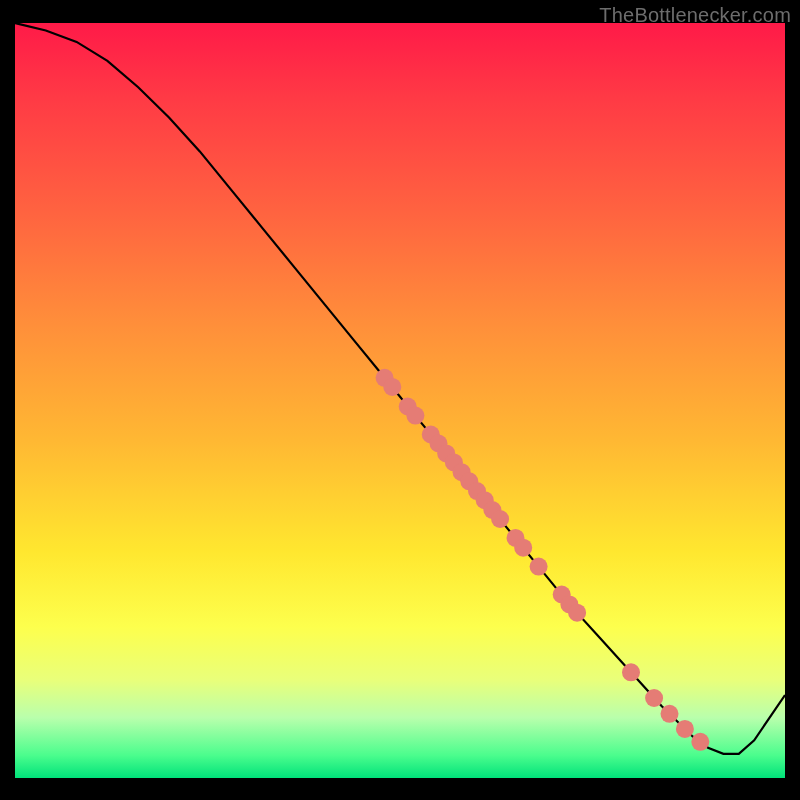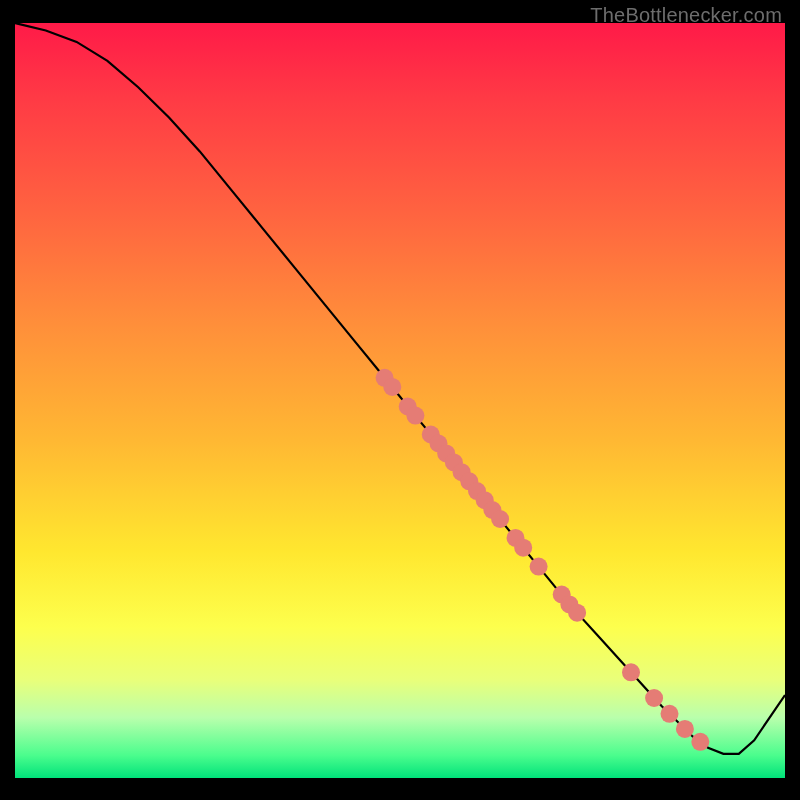--- a/index.html
+++ b/index.html
@@ -34,21 +34,21 @@
       #ffe72f 70%,
       #fdff4d 80%,
       #e9ff7a 87%,
       #b9ffac 92%,
       #4bfd8d 97%,
       #00e27a 100%
     );
   }
   .watermark {
     position: absolute;
-    right: 18px;
+    right: 9px;
     top: 4px;
     color: #6d6d6d;
     font-size: 20px;
     font-weight: 500;
     letter-spacing: 0.2px;
   }
   svg.curve {
     position: absolute;
     left: 0;
     top: 0;

